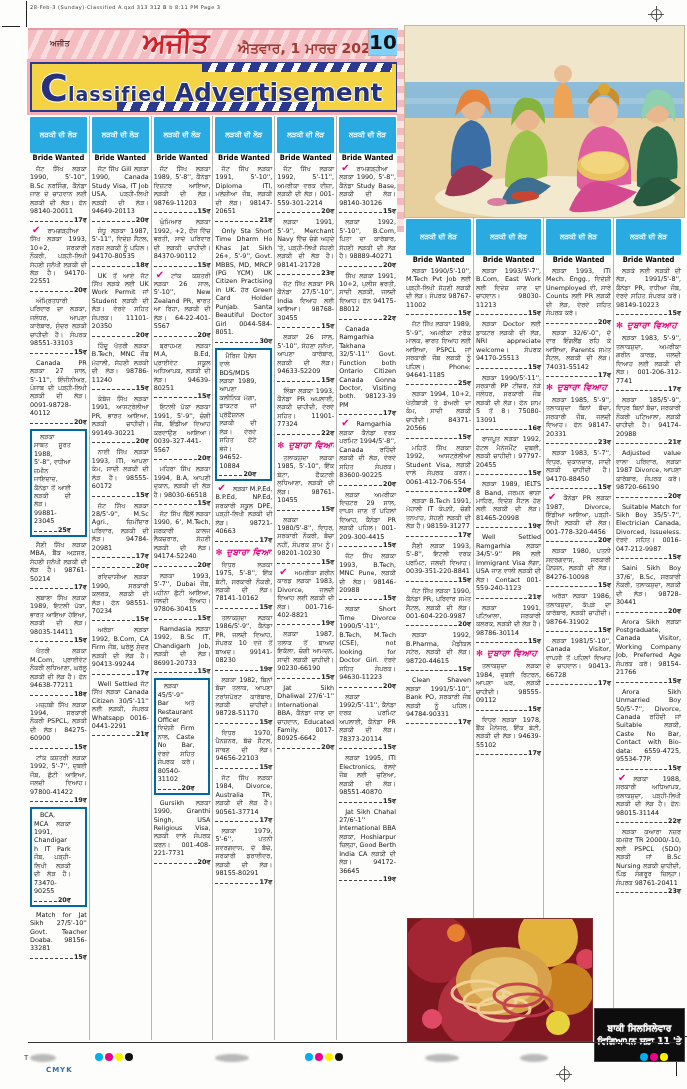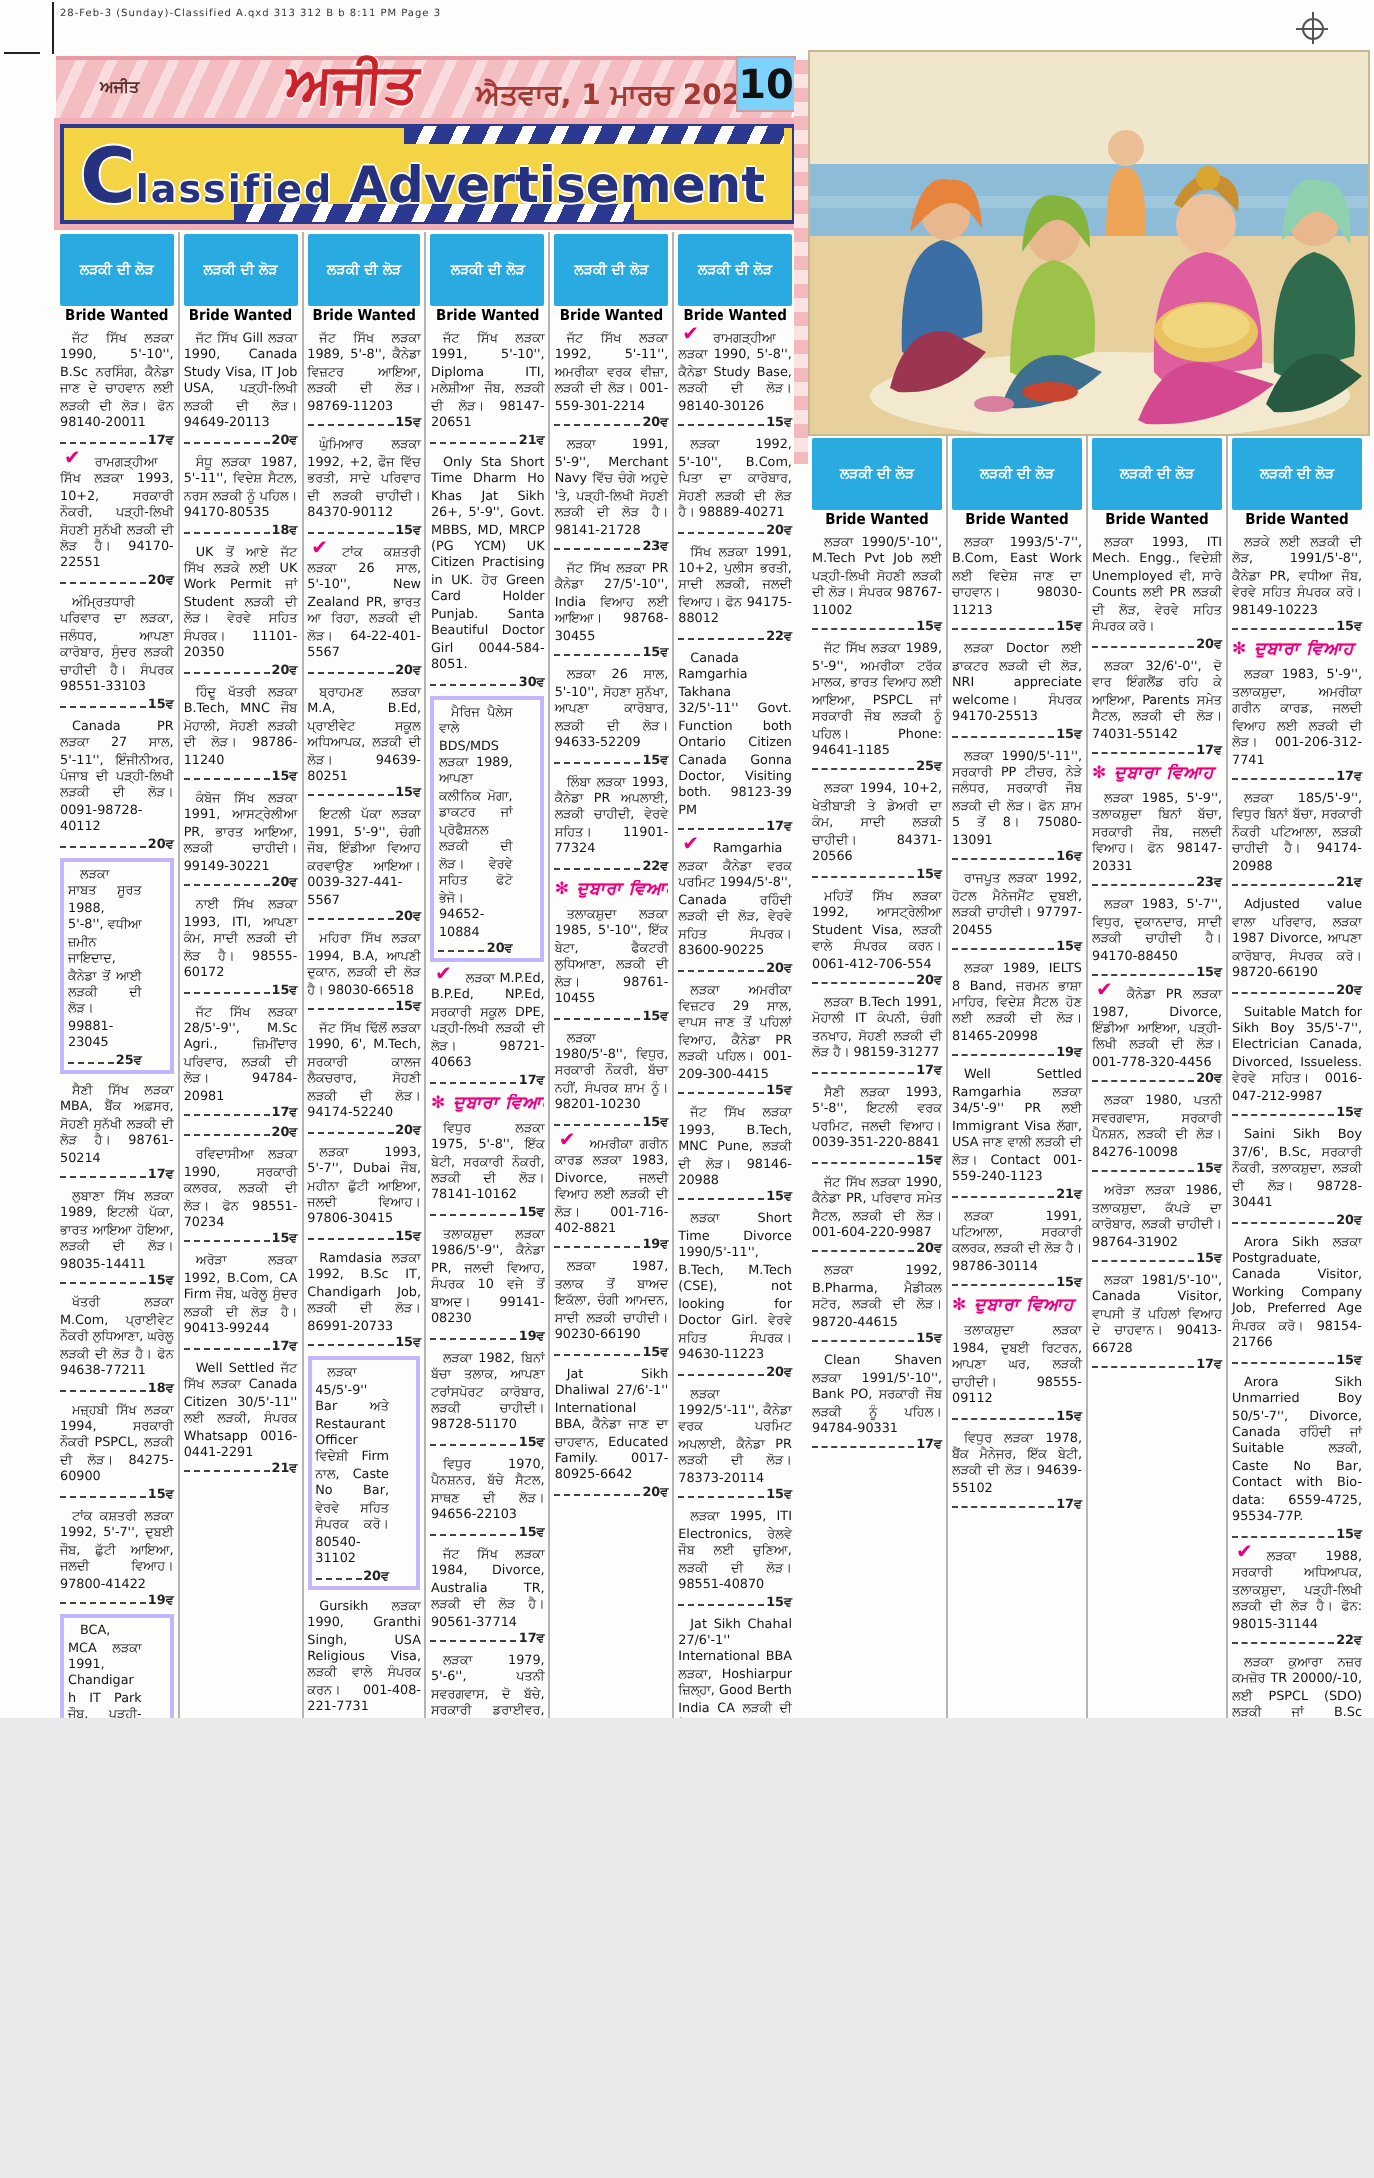--- a/index.html
+++ b/index.html
@@ -1,16 +1,16 @@
 <!DOCTYPE html>
 <html><head>
 <meta charset="utf-8">
 <style>
   html,body{margin:0;padding:0;background:#e9e9e9;}
-  .sheet{position:relative;width:687px;height:859px;background:#fdfdfc;overflow:hidden;
+  .sheet{position:relative;width:687px;height:1089px;background:#fdfdfc;overflow:hidden;
          font-family:"DejaVu Sans",sans-serif;color:#1a1a1a;}
   
   .slug{position:absolute;left:30px;top:4px;font-size:5px;color:#333;letter-spacing:.5px;white-space:nowrap;}
   .cropline-v{position:absolute;left:26px;top:1px;width:1px;height:26px;background:#222;}
   .cropline-h{position:absolute;left:2px;top:26px;width:18px;height:1px;background:#222;}
   .reg-cross{position:absolute;width:16px;height:16px;}
   .reg-cross:before,.reg-cross:after{content:"";position:absolute;background:#555;}
   .reg-cross:before{left:50%;top:0;width:1px;height:100%;}
   .reg-cross:after{top:50%;left:0;height:1px;width:100%;}
   .reg-cross .ring{position:absolute;left:3px;top:3px;width:9px;height:9px;border:1px solid #555;border-radius:50%;}
@@ -59,21 +59,21 @@
          border-radius:1px;padding:13px 0;}
   .ch-en{color:#000;font-weight:bold;font-size:7.5px;line-height:10px;font-stretch:condensed;}
   .ad{margin:0 0 3px 0;}
   .ad-text{font-size:6.4px;line-height:1.32;text-align:justify;word-break:break-word;
            text-indent:6px;color:#141414;}
   .ad-end{display:flex;align-items:flex-end;height:7px;margin-top:1px;}
   .dots{flex:1;border-bottom:1px dashed #444;margin-bottom:2px;}
   .tag{font-size:6.4px;font-weight:bold;color:#222;margin-left:1px;}
   .check{color:#e6007e;font-size:10px;line-height:6px;font-weight:bold;margin-right:1px;
          float:left;margin-left:-4px;}
-  .boxed{border:2px solid #c4b5fd;padding:2px 14px 1px 2px;margin:1px 0 4px 0;}
+  .boxed{border:2px solid #0369a1;padding:2px 14px 1px 2px;margin:1px 0 4px 0;}
   .sec-head{color:#e6007e;font-weight:bold;font-style:italic;font-size:8.5px;text-align:center;
             margin:2px 0 3px 0;text-shadow:0 0 1px #e6007e55;letter-spacing:.5px;white-space:nowrap;overflow:hidden;}
 
   
   .photo{position:absolute;left:407px;top:918px;width:184px;height:122px;border:1px solid #803030;overflow:hidden;}
 
   
   .note-box{position:absolute;left:594px;top:1008px;width:89px;height:52px;background:#0d0d0d;
             border:1px solid #444;display:flex;flex-direction:column;justify-content:center;text-align:center;}
   .note-box div{color:#fff;font-weight:bold;font-size:9px;line-height:13px;text-shadow:0 0 1px #fff;}

